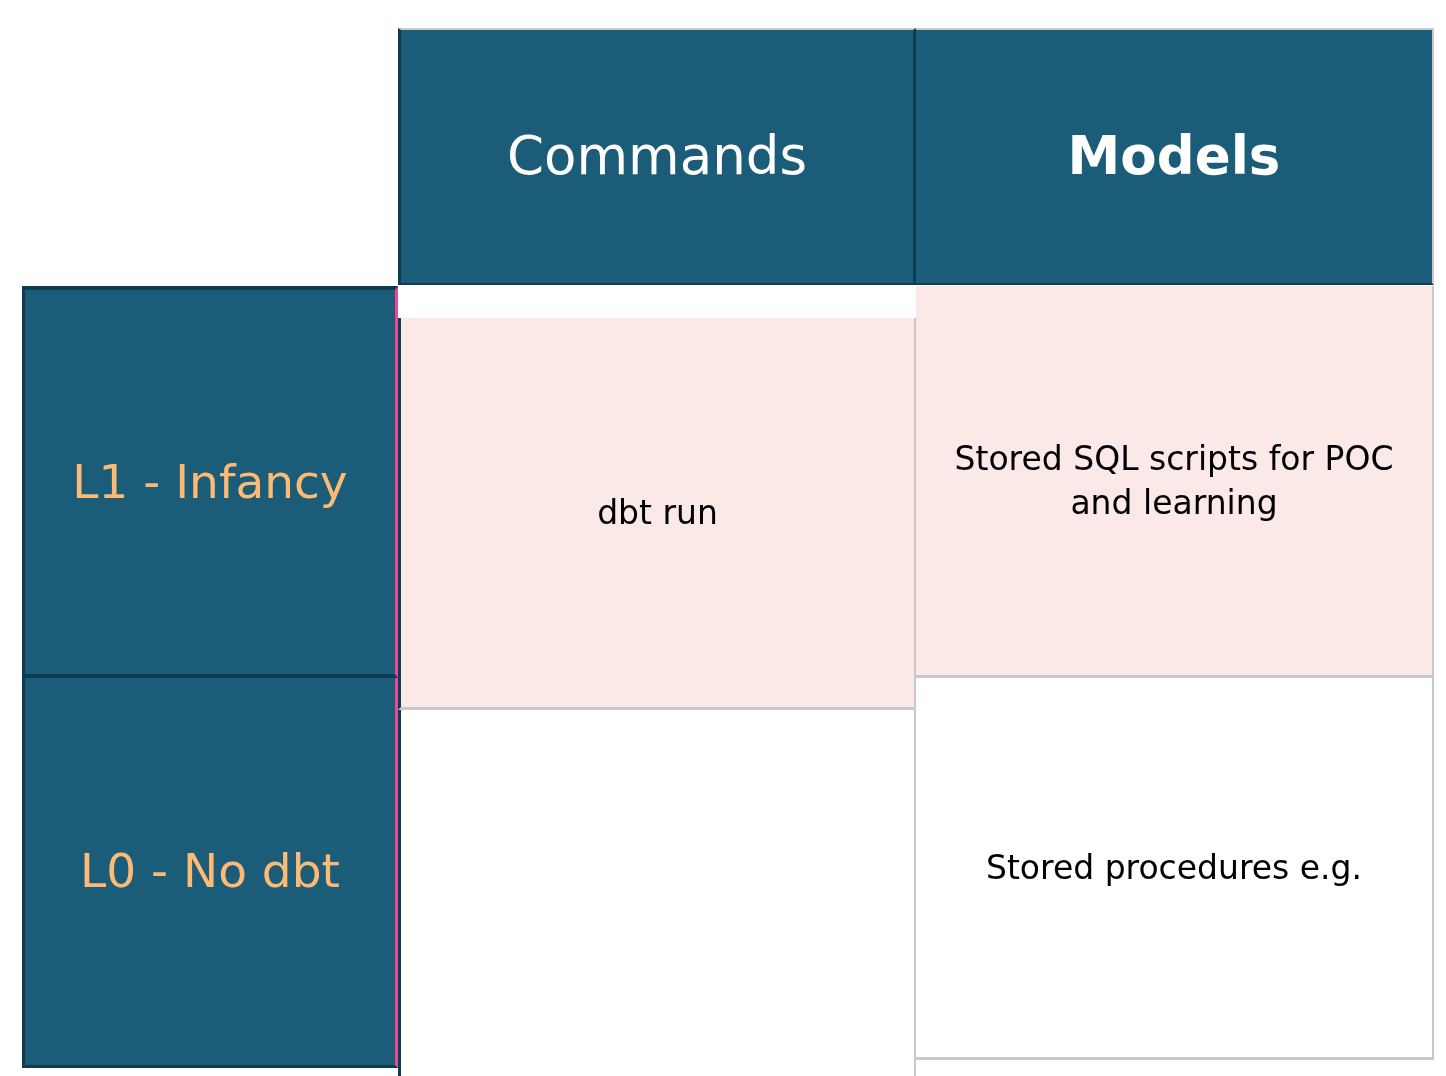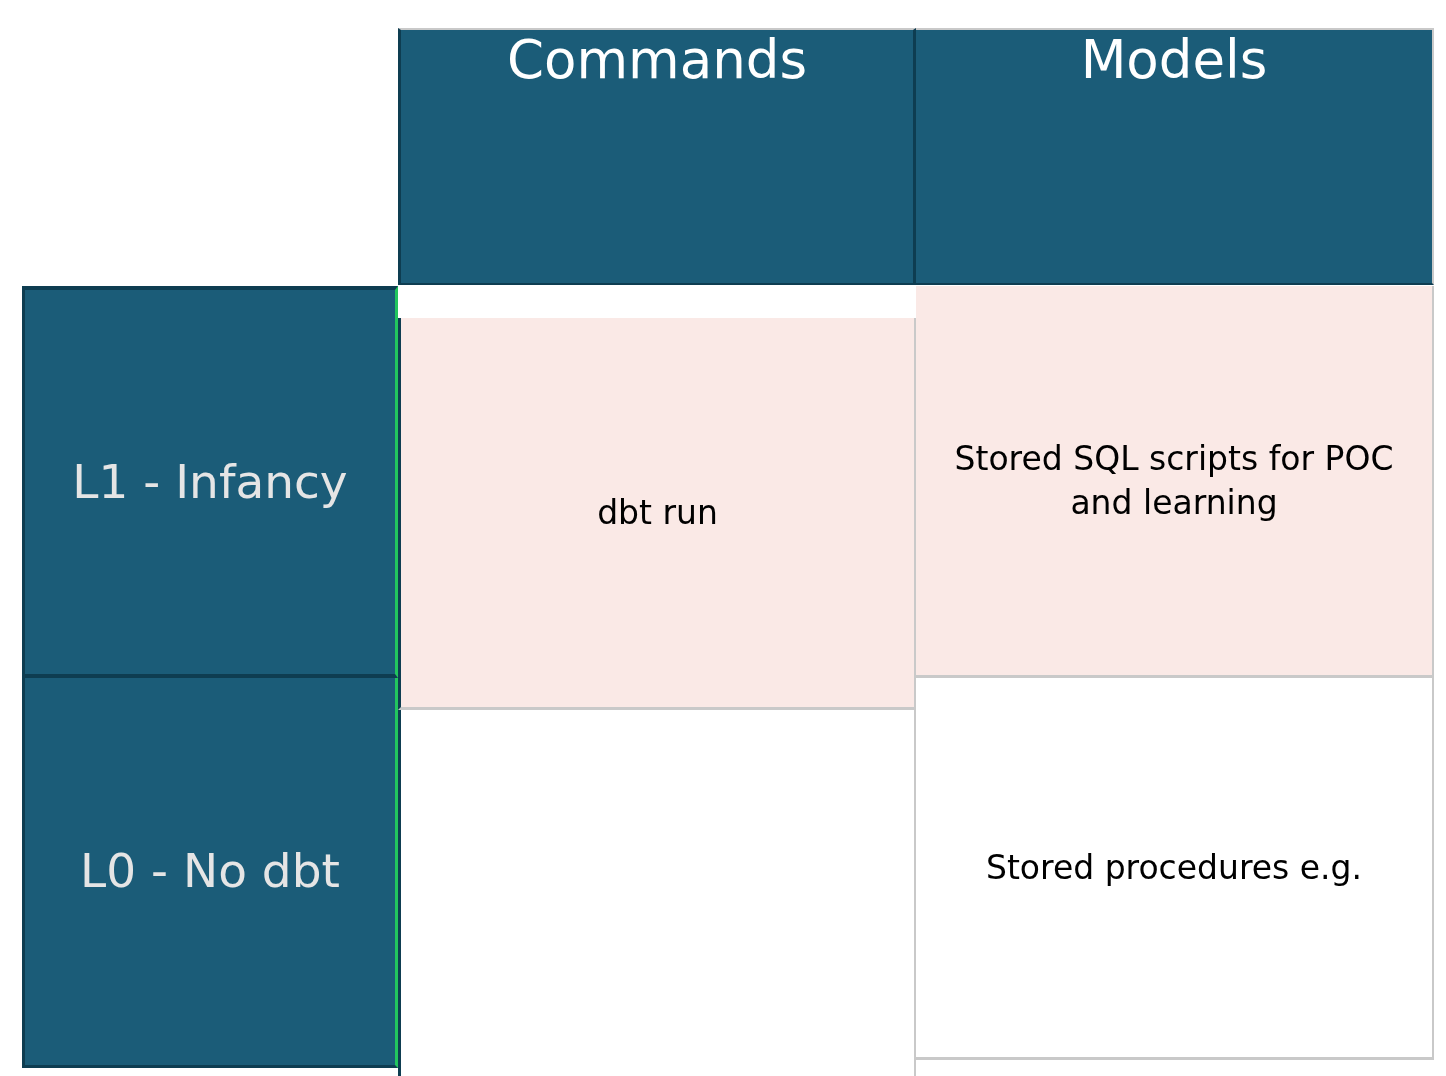--- a/index.html
+++ b/index.html
@@ -22,59 +22,60 @@
   }
 
   
   .col-header {
     position: absolute;
     top: 28px;
     height: 257px;
     background: #1b5c78;
     color: #ffffff;
     display: flex;
-    align-items: flex-start;
+    align-items: center;
     justify-content: center;
     text-align: center;
     font-size: 53px;
     font-weight: 400;
     line-height: 1.15;
     box-sizing: border-box;
     border-top: 2px solid #c9c9c9;
     border-bottom: 2px solid #0e3d51;
   }
   #hdr-commands {
     left: 398px;
     width: 518px;
     border-left: 3px solid #0e3d51;
     border-right: 3px solid #0e3d51;
   }
   #hdr-models {
     left: 916px;
     width: 518px;
     border-right: 2px solid #c9c9c9;
+    font-weight: bold;
   }
 
   
   .row-header {
     position: absolute;
     left: 22px;
     width: 376px;
     background: #1b5c78;
-    color: #e5e5e5;
+    color: #fdba74;
     display: flex;
     align-items: center;
     justify-content: center;
     text-align: center;
     font-size: 47px;
     font-weight: 400;
     line-height: 1.15;
     box-sizing: border-box;
     border-left: 3px solid #0e3d51;
-    border-right: 3px solid #22c55e;
+    border-right: 3px solid #ec4899;
   }
   #rowhdr-l1 {
     top: 286px;
     height: 392px;
     border-top: 4px solid #0e3d51;
     border-bottom: 4px solid #0e3d51;
   }
   #rowhdr-l0 {
     top: 678px;
     height: 390px;

